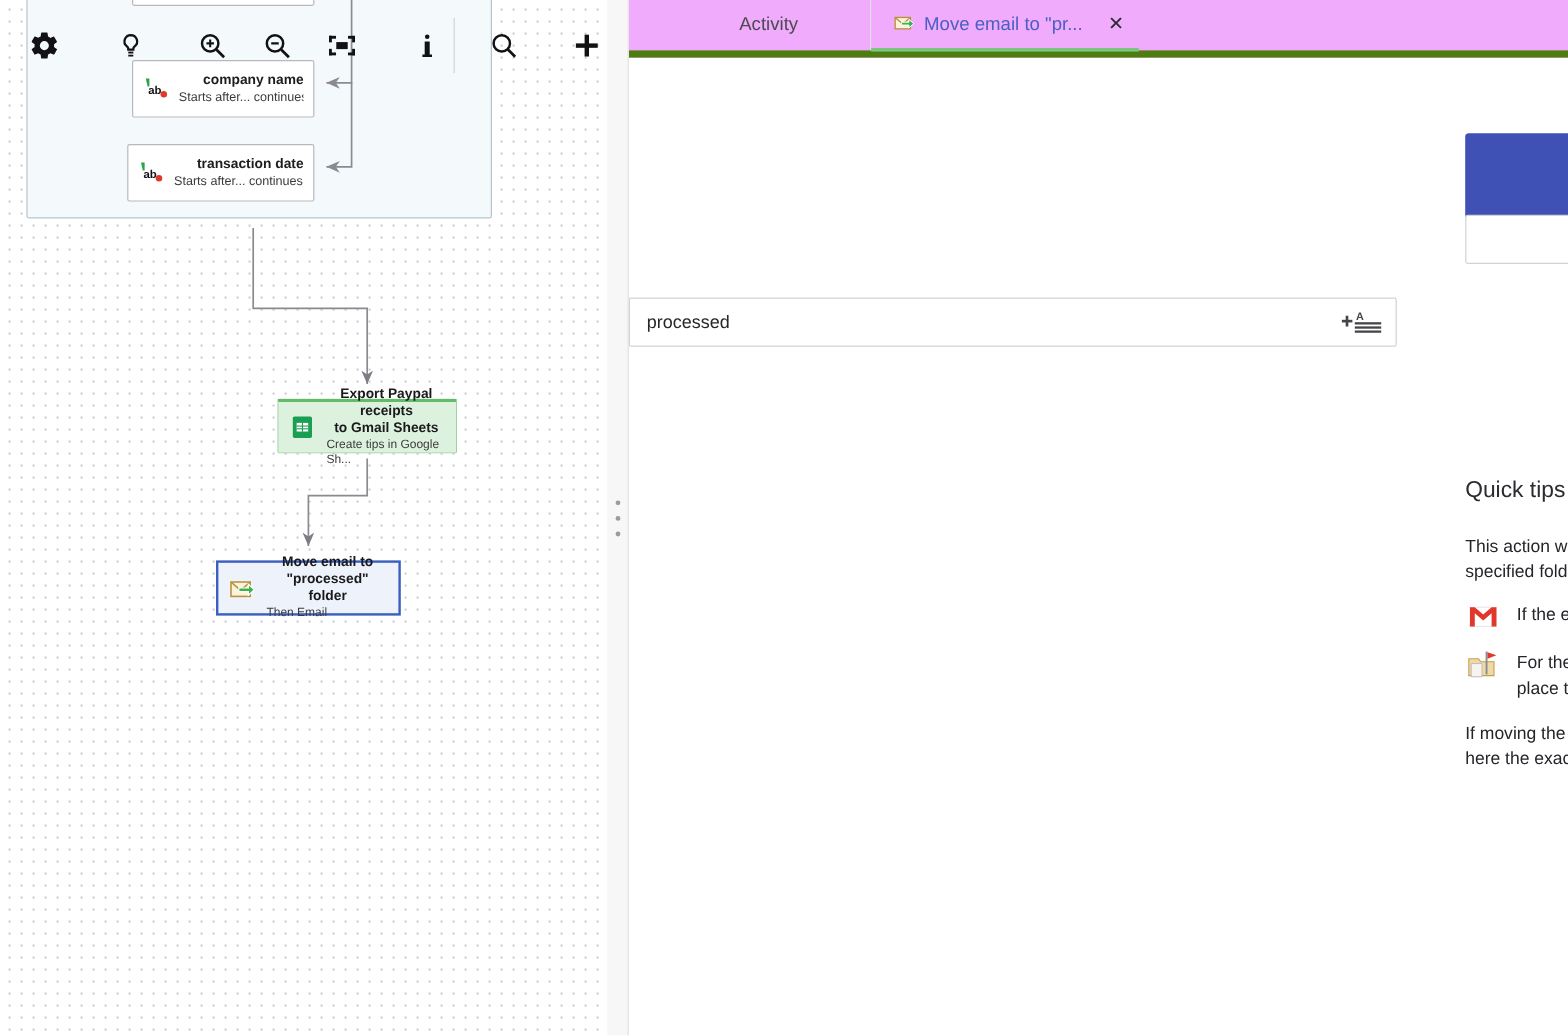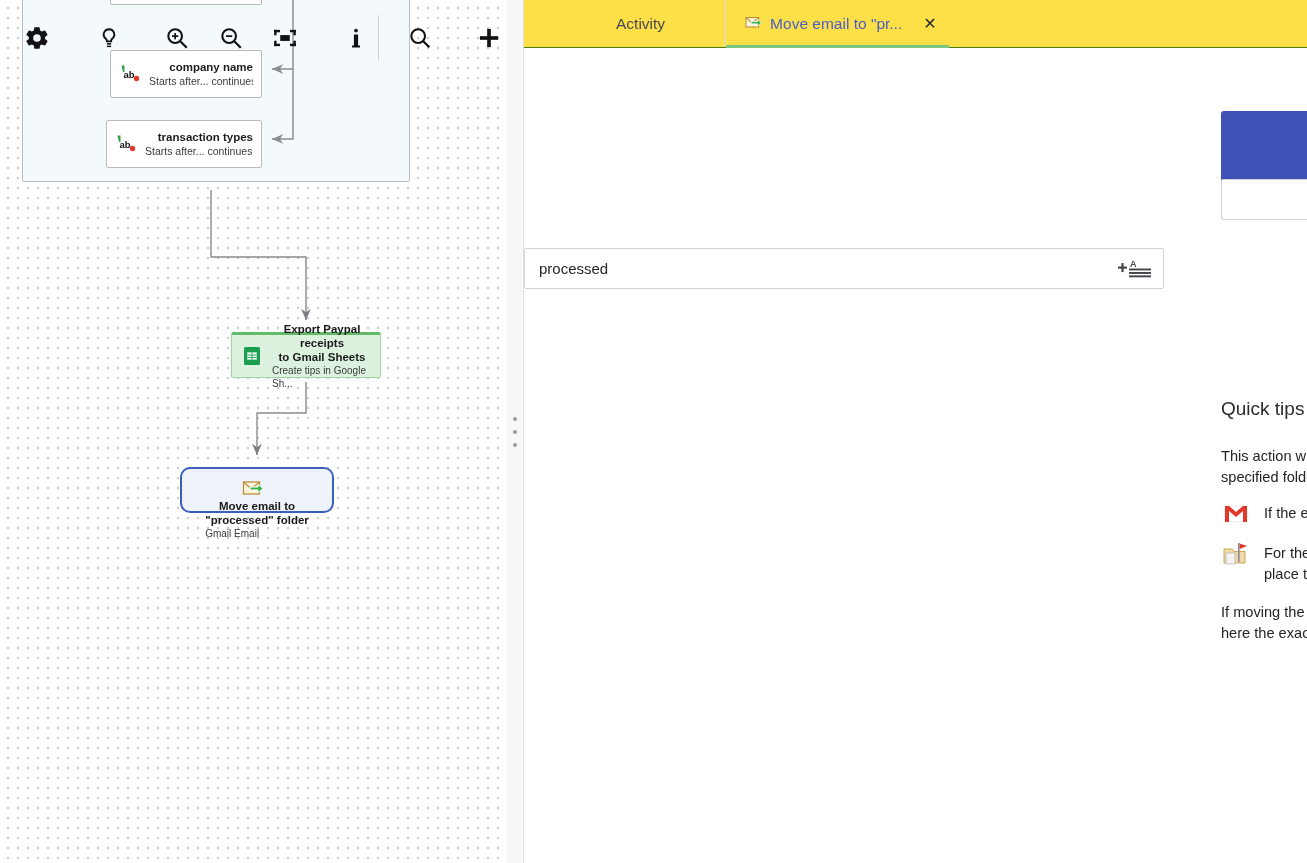--- a/index.html
+++ b/index.html
@@ -95,22 +95,21 @@
     left: 231px; top: 332px; width: 150px; height: 46px;
     background: #ddf2de;
     border: 1px solid #9fd3a2;
     border-top: 3px solid #63bb6a;
     border-radius: 2px;
   }
   #node-move {
     left: 180px; top: 467px; width: 154px; height: 46px;
     background: #eef3fb;
     border: 2px solid #3b5fc0;
-    border-radius: 10px;
-    flex-direction: column;
+    border-radius: 0;
   }
 
   svg.connectors { position: absolute; left: 0; top: 0; width: 506px; height: 863px; z-index: 8; }
 
   
   #splitter {
     position: absolute; left: 506px; top: 0;
     width: 18px; height: 863px;
     background: #f7f7f8;
     border-right: 1px solid #e2e2e5;
@@ -122,22 +121,22 @@
 
   
   #right-pane {
     position: absolute; left: 524px; top: 0;
     width: 783px; height: 863px;
     background: #ffffff;
     overflow: hidden;
   }
   #tabbar {
     position: relative; height: 48px;
-    background: #fde047;
-    border-bottom: 1px solid #4d7c0f;
+    background: #f0abfc;
+    border-bottom: 6px solid #4d7c0f;
     display: flex; align-items: stretch;
   }
   .tab {
     display: flex; align-items: center; gap: 7px;
     padding: 0 16px; font-size: 15.5px; cursor: pointer;
     position: relative;
   }
   #tab-activity { color: #4a4a50; margin-left: 76px; padding-right: 60px; }
   #tab-move {
     color: #4a5ec4; border-left: 1px solid #dedee2;
@@ -328,21 +327,21 @@
 
       <div class="field-node" id="node-field-date">
         <div class="fn-icon">
           <svg width="22" height="22" viewBox="0 0 22 22">
             <polygon points="2.5,2.5 5.5,2.5 5.5,9 4,9" fill="#2aa34a"></polygon>
             <text x="4.5" y="15" font-size="9.5" font-family="Liberation Sans, sans-serif" font-weight="bold" fill="#111">ab</text>
             <circle cx="17.5" cy="15.5" r="2.7" fill="#e0382c"></circle>
           </svg>
         </div>
         <div class="fn-text">
-          <div class="fn-title">transaction types</div>
+          <div class="fn-title">transaction date</div>
           <div class="fn-sub">Starts after... continues u...</div>
         </div>
       </div>
 
       <div class="big-node" id="node-sheets">
         <div class="bn-icon">
           <svg width="24" height="24" viewBox="0 0 24 24">
             <rect x="4" y="3" width="16" height="18" rx="1.5" fill="#1a9e52"></rect>
             <rect x="7.2" y="8.4" width="9.6" height="7.2" fill="#ffffff"></rect>
             <rect x="7.2" y="10.6" width="9.6" height="0.9" fill="#1a9e52"></rect>
@@ -361,21 +360,21 @@
         <div class="bn-icon">
           <svg width="24" height="24" viewBox="0 0 24 24">
             <rect x="2.5" y="7" width="16" height="12" fill="#fdf3d8" stroke="#b8913f" stroke-width="1.3"></rect>
             <path d="M2.5,7 L10.5,14 L18.5,7" fill="none" stroke="#b8913f" stroke-width="1.3"></path>
             <path d="M9,12 L17,12 L17,9 L22,13.5 L17,18 L17,15 L9,15 Z" fill="#3cb44a" stroke="#ffffff" stroke-width="1"></path>
           </svg>
         </div>
         <div class="bn-text">
           <div class="bn-title">Move email to</div>
           <div class="bn-title">"processed" folder</div>
-          <div class="bn-sub">Gmail Email</div>
+          <div class="bn-sub">Then Email</div>
         </div>
       </div>
 
     </div>
   </div>
 
   <div id="splitter">
     <div class="dots">
       <i></i>
         <i></i>

